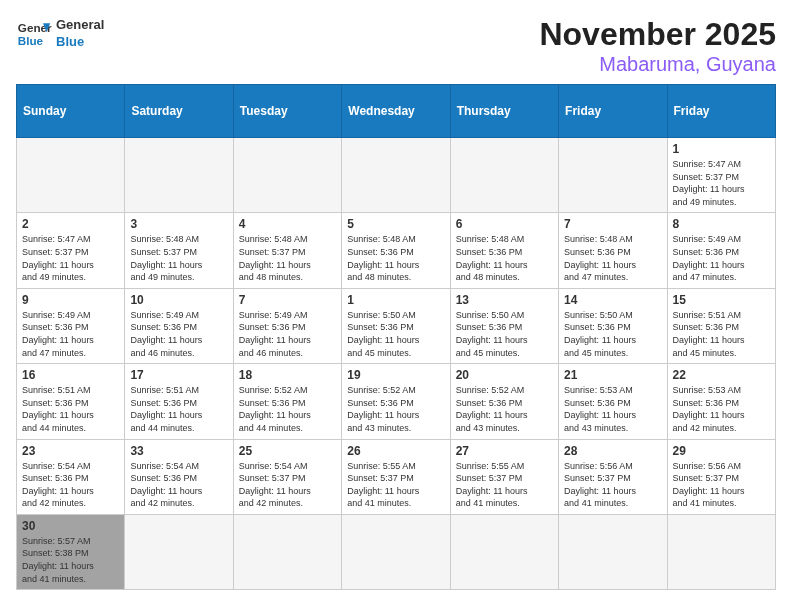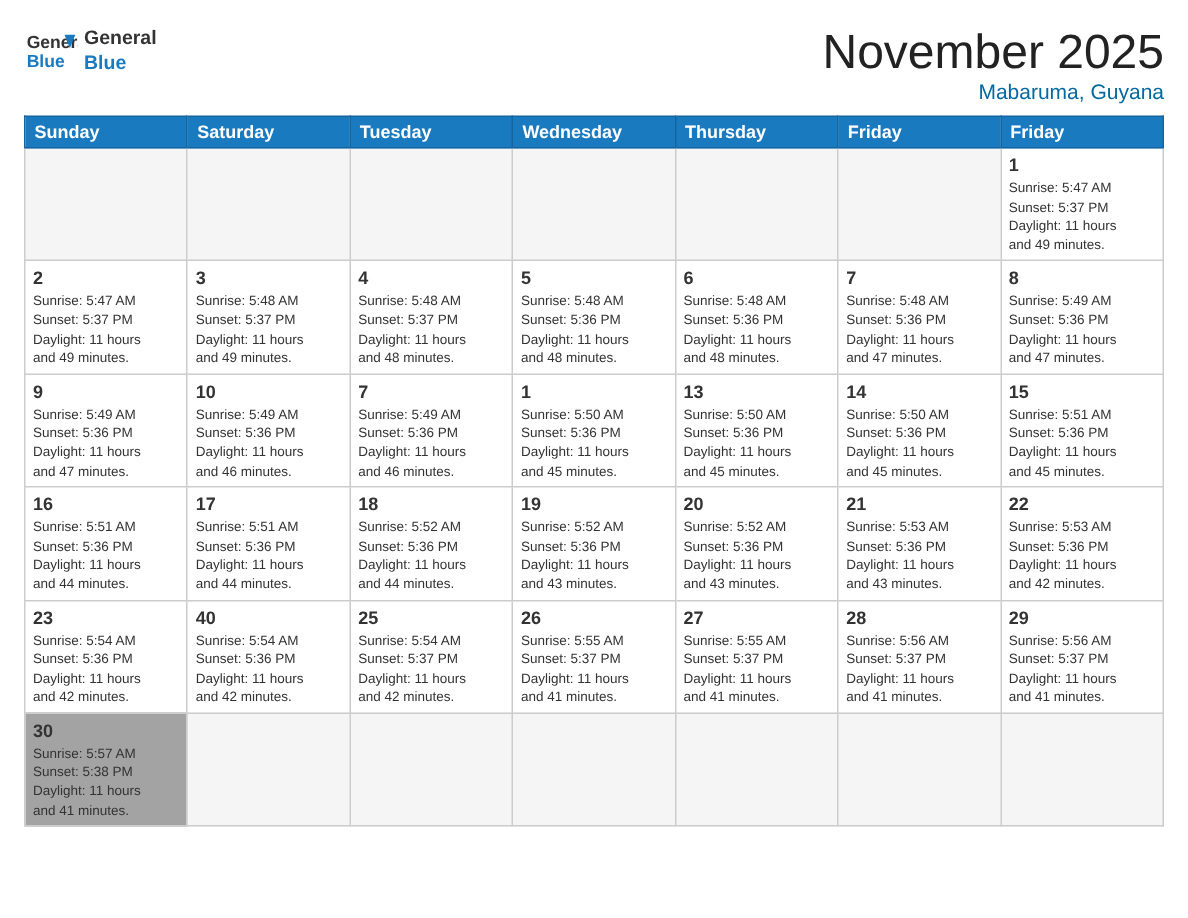--- a/index.html
+++ b/index.html
@@ -23,38 +23,38 @@
     }
     .logo-icon {
       width: 36px;
       height: 36px;
     }
     .title-block {
       text-align: right;
     }
     .month-title {
       font-size: 32px;
-      font-weight: normal;
+      font-weight: bold;
       color: #222;
     }
     .location {
-      font-size: 14px;
-      color: #0369a1;
+      font-size: 20px;
+      color: #8b5cf6;
     }
     .calendar {
       width: 100%;
       border-collapse: collapse;
       border: 1px solid #ccc;
     }
     .calendar th {
       background-color: #1a7abf;
       color: #fff;
       font-size: 12px;
       font-weight: bold;
-      padding: 3px 6px;
+      padding: 19px 6px;
       text-align: left;
       border: 1px solid #1565a0;
     }
     .calendar td {
       border: 1px solid #ccc;
       vertical-align: top;
       padding: 4px 5px;
       width: 108px;
       min-height: 80px;
       font-size: 9.5px;
@@ -286,21 +286,21 @@
       </tr>
       <tr>
         <td>
           <span class="day-number">23</span>
           <div class="day-info" style="white-space: pre-line;">Sunrise: 5:54 AM
 Sunset: 5:36 PM
 Daylight: 11 hours
 and 42 minutes.</div>
         </td>
         <td>
-          <span class="day-number">40</span>
+          <span class="day-number">33</span>
           <div class="day-info" style="white-space: pre-line;">Sunrise: 5:54 AM
 Sunset: 5:36 PM
 Daylight: 11 hours
 and 42 minutes.</div>
         </td>
         <td>
           <span class="day-number">25</span>
           <div class="day-info" style="white-space: pre-line;">Sunrise: 5:54 AM
 Sunset: 5:37 PM
 Daylight: 11 hours

